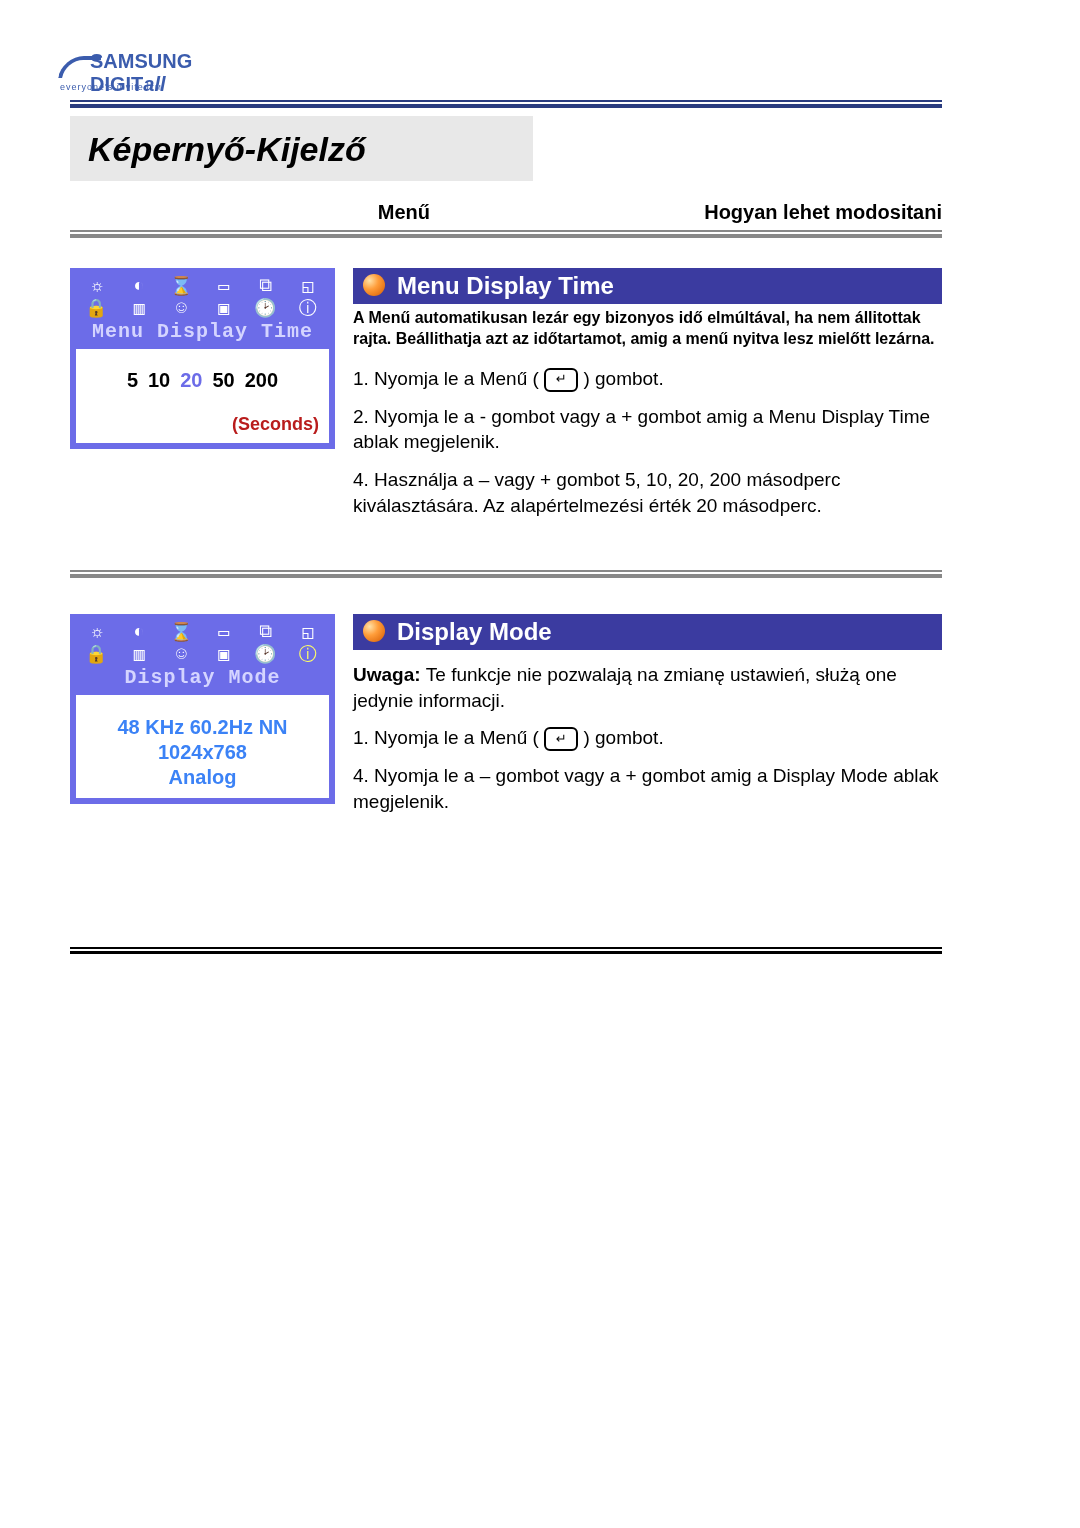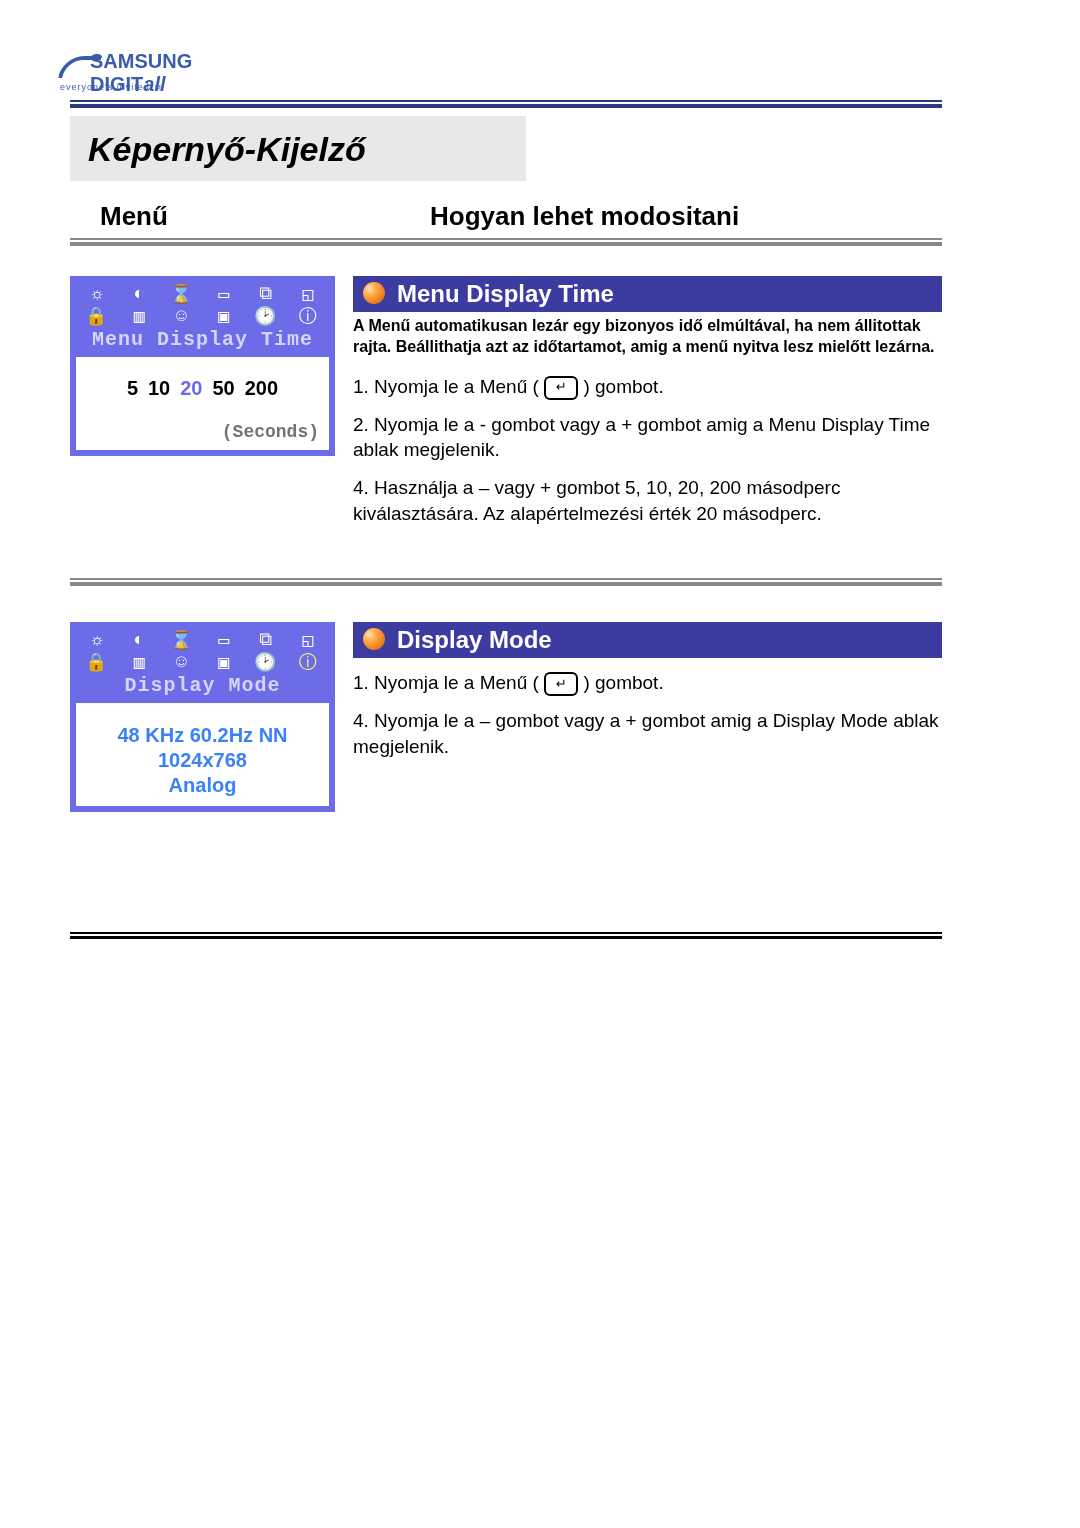--- a/index.html
+++ b/index.html
@@ -54,37 +54,38 @@
     font-size: 9px;
     color: #3b5cad;
     letter-spacing: 1px;
     margin-top: -2px;
   }
   .logo-sub .tm { font-size:7px; }
   .rule-thin { border-top: 2px solid #2a3c7f; margin: 4px 0 2px 0; }
   .rule-thick { border-top: 4px solid #2a3c7f; margin: 0 0 8px 0; }
   .title-bar {
     background: #e8e8e8;
-    padding: 14px 18px 12px 18px;
+    padding: 14px 25px 12px 18px;
     display: inline-block;
     min-width: 420px;
     margin-bottom: 20px;
   }
   .title-bar h1 {
     margin: 0;
     font-style: italic;
     font-weight: bold;
     font-size: 34px;
     color: #000;
   }
   .sub-headers {
     display: flex;
     font-weight: bold;
-    font-size: 26px;
+    font-size: 20px;
     margin: 0 0 6px 0;
+    text-align: right;
   }
   .sub-headers .left { width: 330px; margin-left: 30px; }
   .sub-headers .right { flex: 1; }
   .subrule1 { border-top: 2px solid #888; margin: 0 0 2px 0; }
   .subrule2 { border-top: 4px solid #888; margin: 0 0 30px 0; }
   .section {
     display: flex;
     gap: 18px;
     margin-bottom: 40px;
   }
@@ -131,24 +132,24 @@
     font-size: 20px;
     font-weight: bold;
     display: flex;
     justify-content: center;
     gap: 10px;
     margin-bottom: 22px;
   }
   .osd-seconds-row .sel { color: #6c6ce8; }
   .osd-seconds-label {
     text-align: right;
-    font-family: Liberation Mono, monospace;
+    font-family: Liberation Sans, sans-serif;
     font-weight: bold;
     font-size: 18px;
-    color: #737373;
+    color: #b91c1c;
   }
   .osd-mode-body {
     font-family: Arial, sans-serif;
     font-weight: bold;
     font-size: 20px;
     line-height: 1.25;
     color: #3b82f6;
   }
   .text-col {
     flex: 1;
@@ -321,20 +322,23 @@
       </div>
     </div>
 
     <div class="text-col">
       <div class="heading-bar">
         <span class="ball"></span>
         <span>Display Mode</span>
       </div>
       <div class="steps">
         <p>
+          <b>Uwaga: </b><span>Te funkcje nie pozwalają na zmianę ustawień, służą one jedynie informacji.</span>
+        </p>
+        <p>
           <span>1. Nyomja le a Menű  ( </span><span class="enter-icon">↵</span><span> ) gombot.</span>
         </p>
         <p>4. Nyomja le a – gombot vagy a + gombot amig a Display Mode ablak megjelenik.</p>
       </div>
     </div>
   </div>
 
   <div class="foot-rule1"></div>
   <div class="foot-rule2"></div>
 

